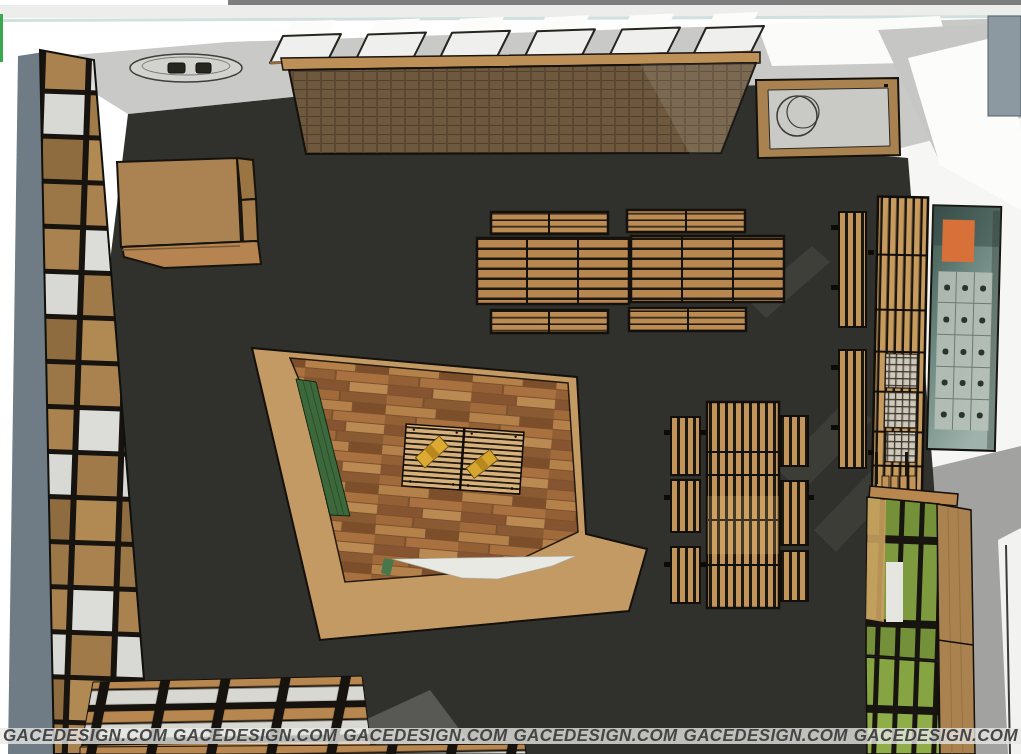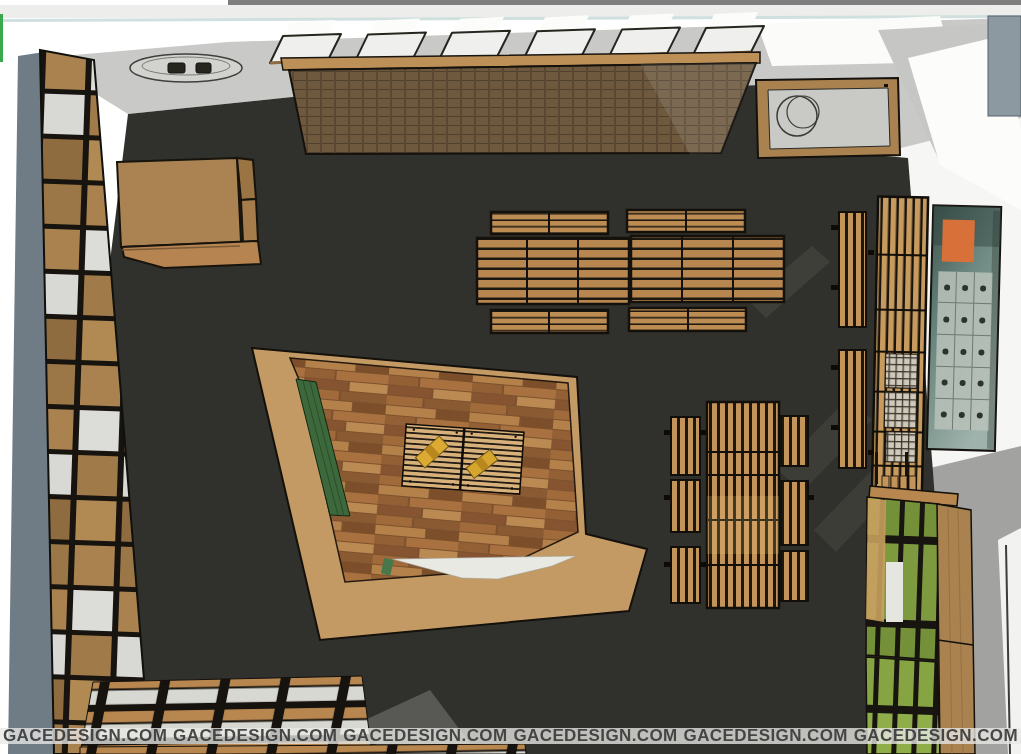--- a/index.html
+++ b/index.html
@@ -8,20 +8,21 @@
     width:1021px;height:754px;
     overflow:hidden;
     font-family:"Liberation Sans", sans-serif;
   }
   .canvas svg{position:absolute;left:0;top:0;}
   .watermark-bar{
     position:absolute;left:0;top:728px;width:1021px;height:16px;
     background:rgba(232,232,230,0.78);
     display:flex;align-items:center;justify-content:space-around;
     z-index:5;
+    font-style:italic;
   }
   .watermark-bar span{
     font-size:17px;font-weight:600;color:#3b3b3b;
     letter-spacing:.4px;opacity:.92;white-space:nowrap;
   }
 </style>
 </head>
 <body>
 
 <div class="canvas">

